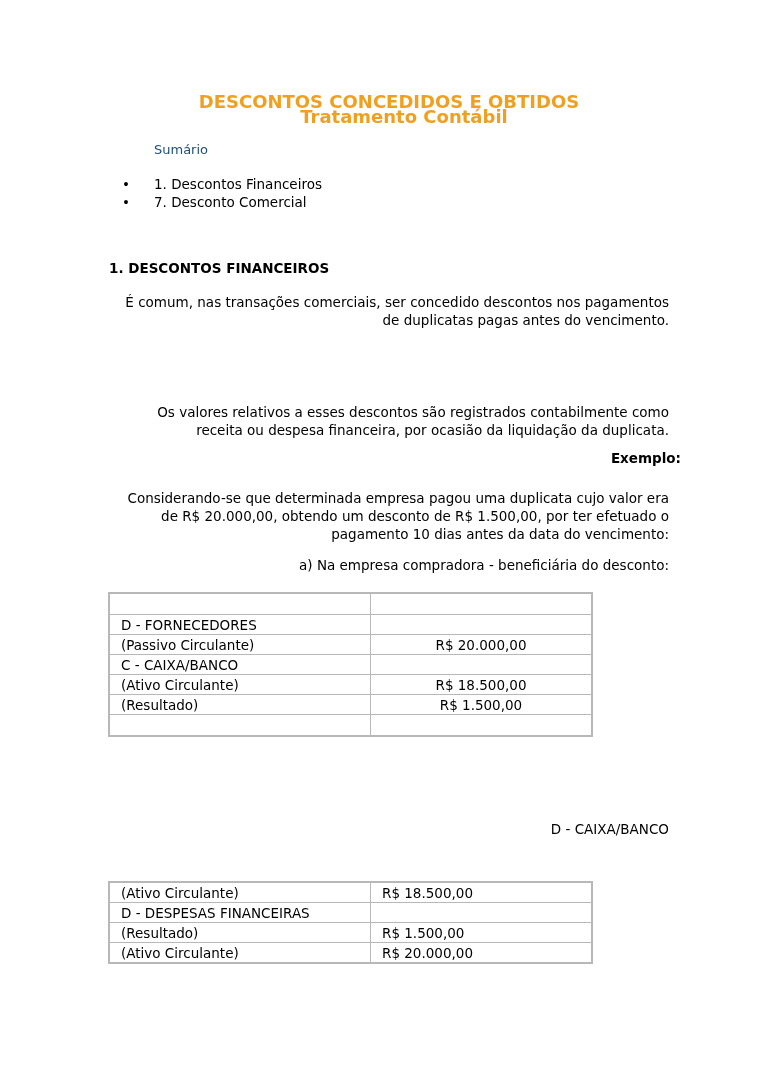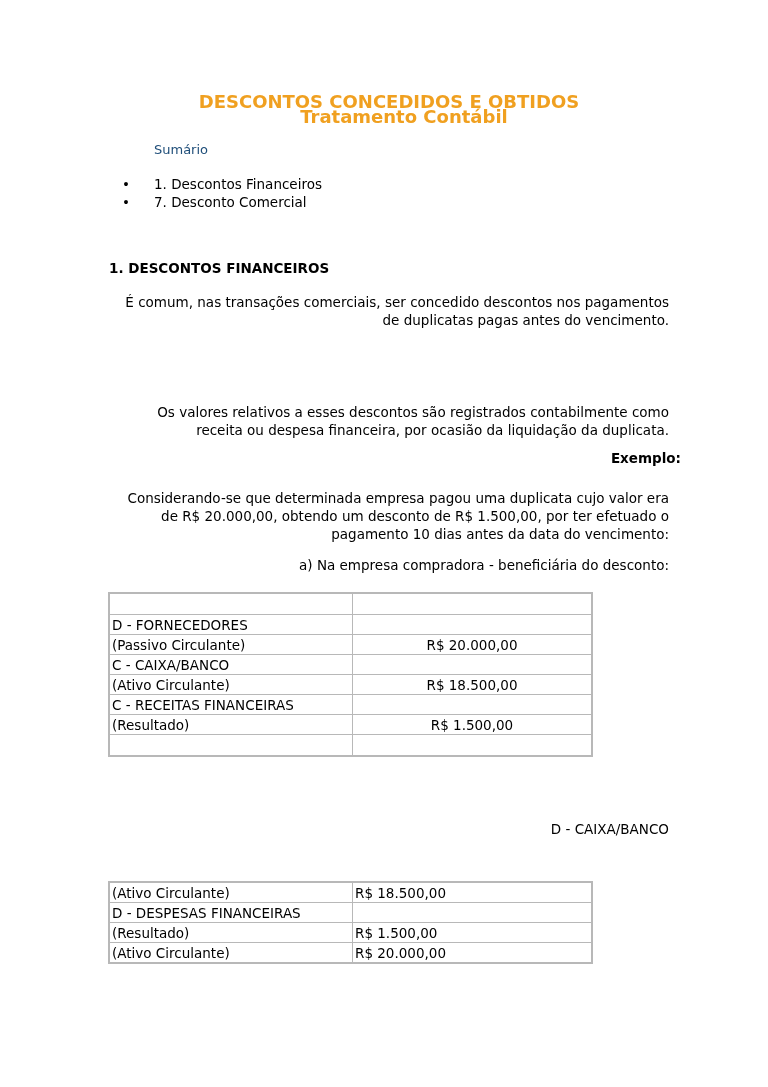--- a/index.html
+++ b/index.html
@@ -26,21 +26,21 @@
   }
   .para {
     position: absolute; left: 109px; width: 560px; font-size: 13.5px; line-height: 18px; text-align: right;
   }
   .bold { font-weight: bold; margin-left: 12px; }
   table.ledger {
     position: absolute; border-collapse: collapse; font-size: 13.5px;
     border: 2px solid #b8b8b8;
   }
   table.ledger td {
-    border: 1px solid #b8b8b8; padding: 0 2px; height: 19px; vertical-align: middle;
+    border: 1px solid #b8b8b8; padding: 0 11px; height: 19px; vertical-align: middle;
     white-space: nowrap;
   }
   #table-a { left: 108px; top: 592px; width: 485px; }
   #table-a td.c1 { width: 238px; }
   #table-a td.c2 { text-align: center; }
   #table-a tr.tall td { height: 20px; }
   #table-b { left: 108px; top: 881px; width: 485px; }
   #table-b td.c1 { width: 238px; }
   #table-b td.c2 { text-align: left; }
 </style>
@@ -92,24 +92,20 @@
       </tr>
       <tr>
         <td class="c1">C - CAIXA/BANCO</td>
         <td class="c2"></td>
       </tr>
       <tr>
         <td class="c1">(Ativo Circulante)</td>
         <td class="c2">R$ 18.500,00</td>
       </tr>
       <tr>
-        <td class="c1">C - RECEITAS FINANCEIRAS</td>
-        <td class="c2"></td>
-      </tr>
-      <tr>
         <td class="c1">(Resultado)</td>
         <td class="c2">R$ 1.500,00</td>
       </tr>
       <tr class="tall">
         <td class="c1"></td>
         <td class="c2"></td>
       </tr>
     </tbody>
   </table>
 

